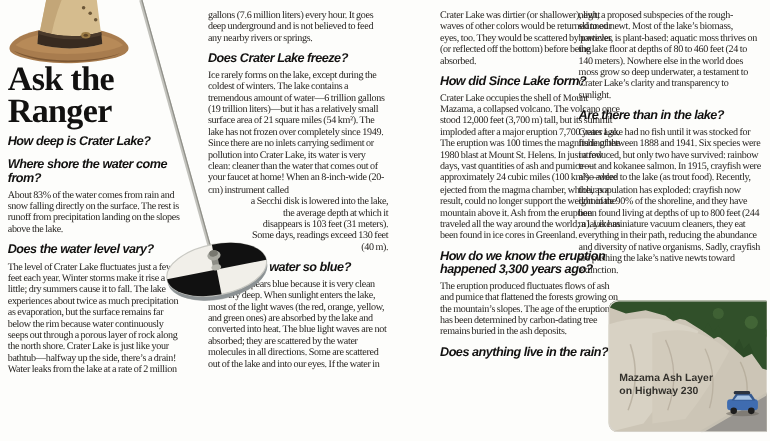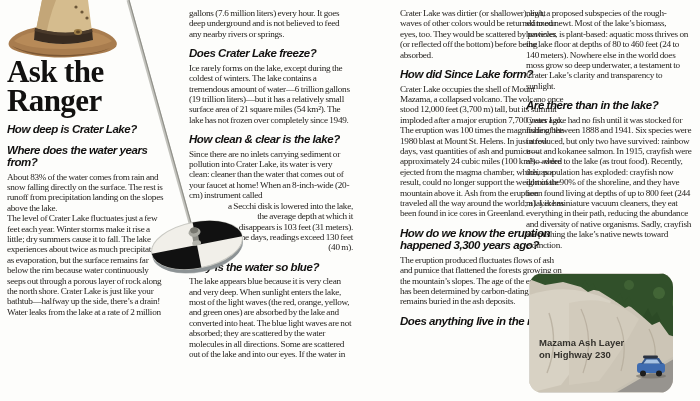--- a/index.html
+++ b/index.html
@@ -31,22 +31,22 @@
   .col p{
     margin:0;
     font-size:9.2px;line-height:10.4px;
     letter-spacing:-0.28px;word-spacing:-0.4px;
     text-align:left;color:#201d1a;
   }
   .col p.wrap-right{margin-left:36px;text-align:right;}
   .hat{position:absolute;left:4px;top:0;width:116px;height:58px;z-index:2;}
   .secchi-overlay{position:absolute;left:0;top:0;width:700px;height:401px;z-index:4;pointer-events:none;}
   .photo{
-    position:absolute;left:529px;top:273px;width:144px;height:120px;z-index:3;
-    border-radius:14px;overflow:hidden;
+    position:absolute;left:553px;top:273px;width:144px;height:120px;z-index:3;
+    border-radius:1px;overflow:hidden;
   }
   .photo svg{display:block;}
 </style>
 </head>
 <body>
 
 <div class="page">
 
   <svg class="hat" viewBox="0 0 116 58" aria-hidden="true">
 
@@ -88,30 +88,30 @@
       <ellipse cx="0" cy="-2" rx="4.5" ry="2.6" fill="#b5b5ad"></ellipse>
     </g>
   </svg>
 
   <div class="col col1">
     <h1 class="masthead">
       <span>Ask the</span>
       <span>Ranger</span>
     </h1>
     <h2 class="question">How deep is Crater Lake?</h2>
-    <h2 class="question">Where does the water years from?</h2>
+    <h2 class="question">Where shore the water come from?</h2>
     <p>About 83% of the water comes from rain and snow falling directly on the surface. The rest is runoff from precipitation landing on the slopes above the lake.</p>
+    <h2 class="question">Does the water level vary?</h2>
     <p>The level of Crater Lake fluctuates just a few feet each year. Winter storms make it rise a little; dry summers cause it to fall. The lake experiences about twice as much precipitation as evaporation, but the surface remains far below the rim because water continuously seeps out through a porous layer of rock along the north shore. Crater Lake is just like your bathtub—halfway up the side, there’s a drain! Water leaks from the lake at a rate of 2 million</p>
   </div>
 
   <div class="col col2">
     <p>gallons (7.6 million liters) every hour. It goes deep underground and is not believed to feed any nearby rivers or springs.</p>
     <h2 class="question">Does Crater Lake freeze?</h2>
     <p>Ice rarely forms on the lake, except during the coldest of winters. The lake contains a tremendous amount of water—6 trillion gallons (19 trillion liters)—but it has a relatively small surface area of 21 square miles (54 km²). The lake has not frozen over completely since 1949.</p>
-    <h2 class="question">How clean &amp; clear is the lake?</h2>
     <p>Since there are no inlets carrying sediment or pollution into Crater Lake, its water is very clean: cleaner than the water that comes out of your faucet at home! When an 8-inch-wide (20-cm) instrument called</p>
     <p class="wrap-right">a Secchi disk is lowered into the lake, the average depth at which it disappears is 103 feet (31 meters). Some days, readings exceed 130 feet (40 m).</p>
     <h2 class="question">Why is the water so blue?</h2>
     <p>The lake appears blue because it is very clean and very deep. When sunlight enters the lake, most of the light waves (the red, orange, yellow, and green ones) are absorbed by the lake and converted into heat. The blue light waves are not absorbed; they are scattered by the water molecules in all directions. Some are scattered out of the lake and into our eyes. If the water in</p>
   </div>
 
   <div class="col col3">
     <p>Crater Lake was dirtier (or shallower), light waves of other colors would be returned to our eyes, too. They would be scattered by particles (or reflected off the bottom) before being absorbed.</p>
     <h2 class="question">How did Since Lake form?</h2>
     <p>Crater Lake occupies the shell of Mount Mazama, a collapsed volcano. The volcano once stood 12,000 feet (3,700 m) tall, but its summit imploded after a major eruption 7,700 years ago. The eruption was 100 times the magnitude of the 1980 blast at Mount St. Helens. In just a few days, vast quantities of ash and pumice—approximately 24 cubic miles (100 km³)—were ejected from the magma chamber, which, as a result, could no longer support the weight of the mountain above it. Ash from the eruption traveled all the way around the world; a layer has been found in ice cores in Greenland.</p>

